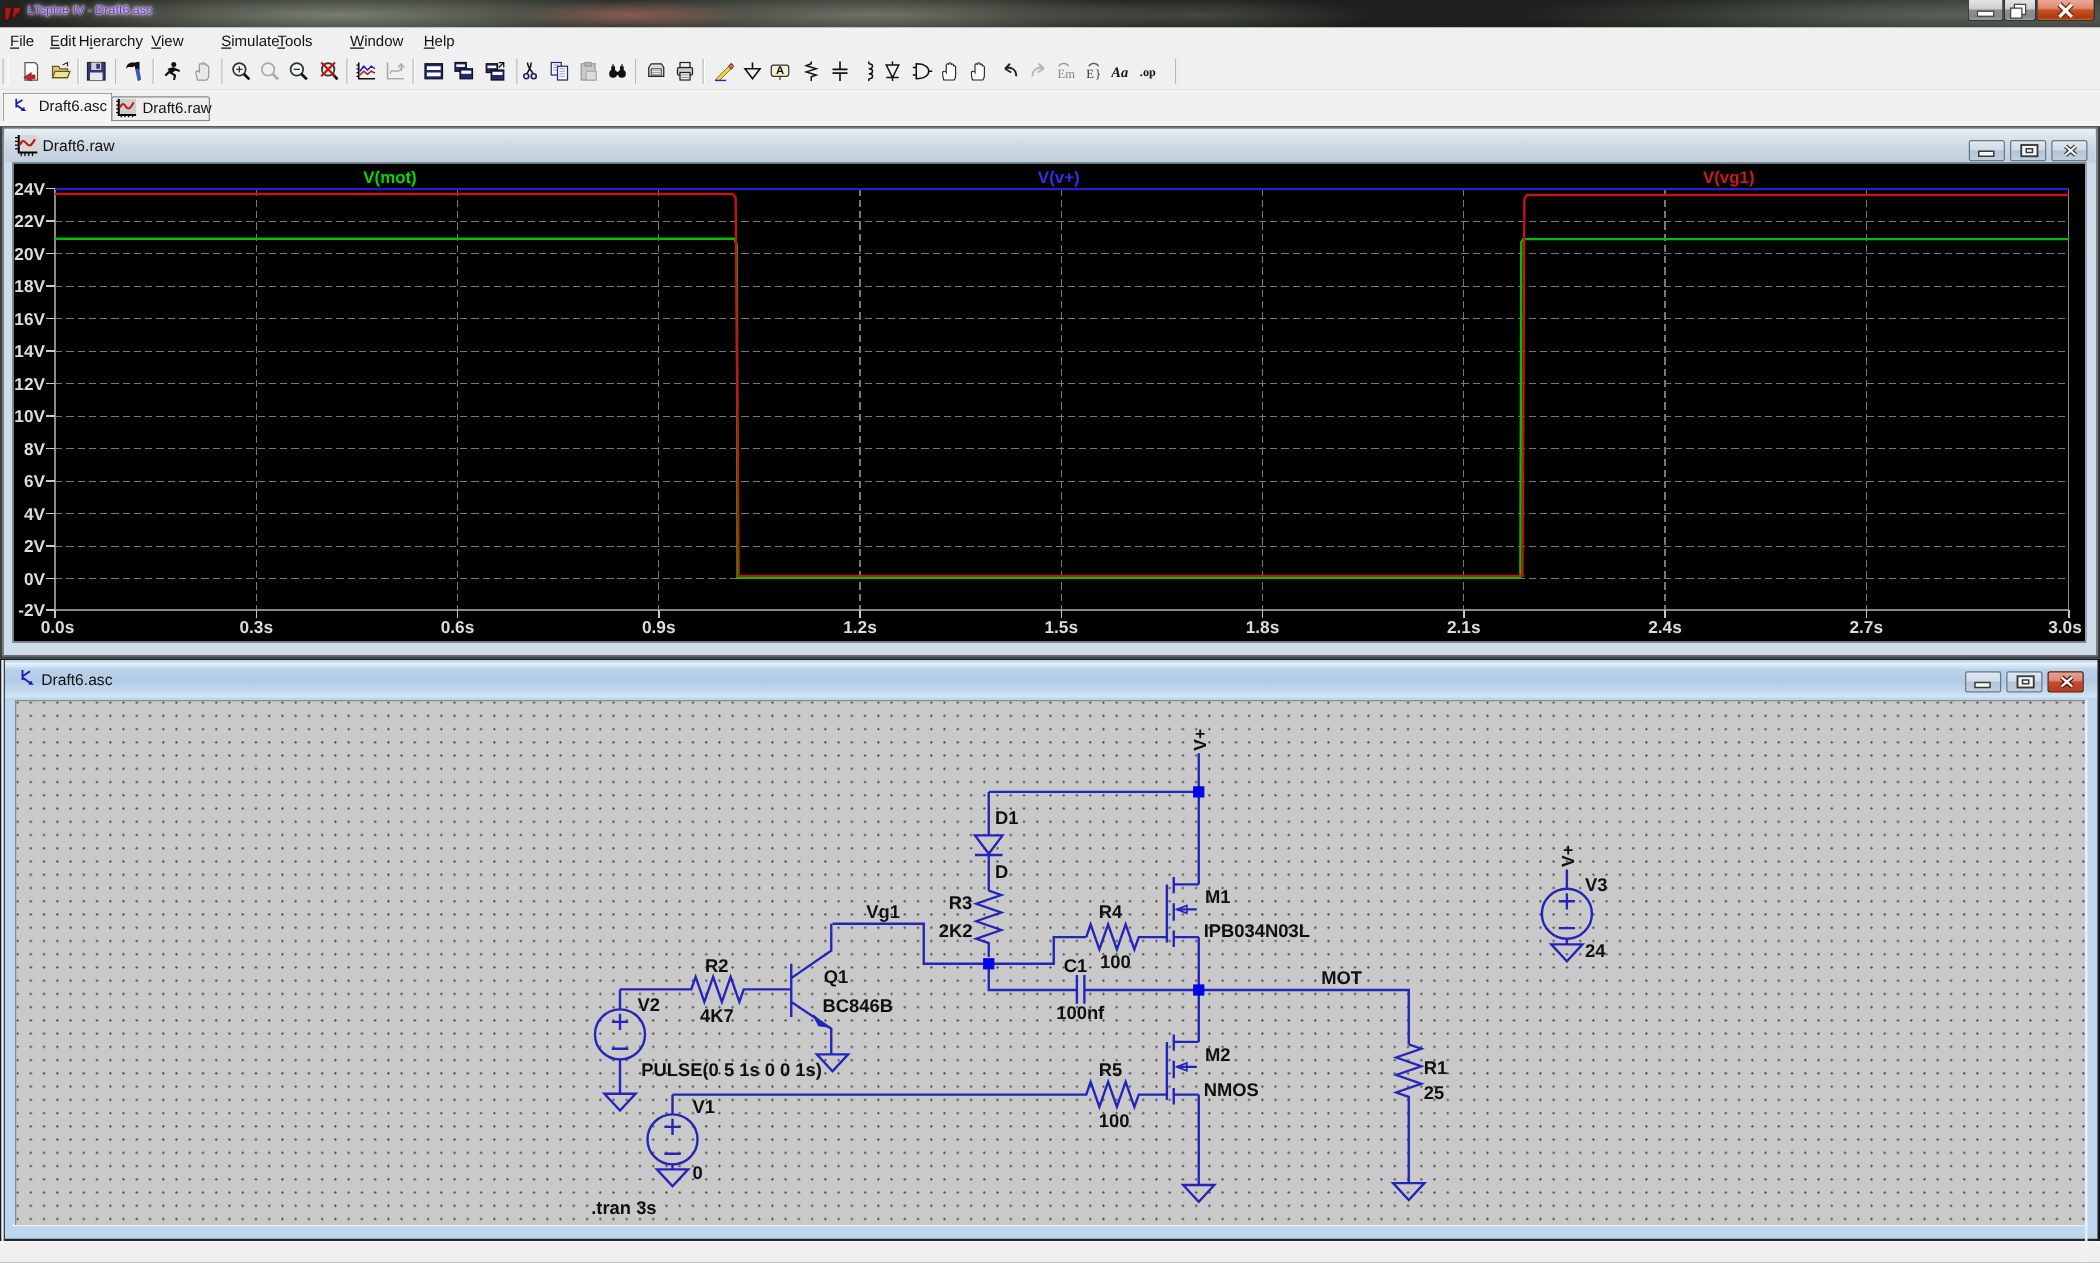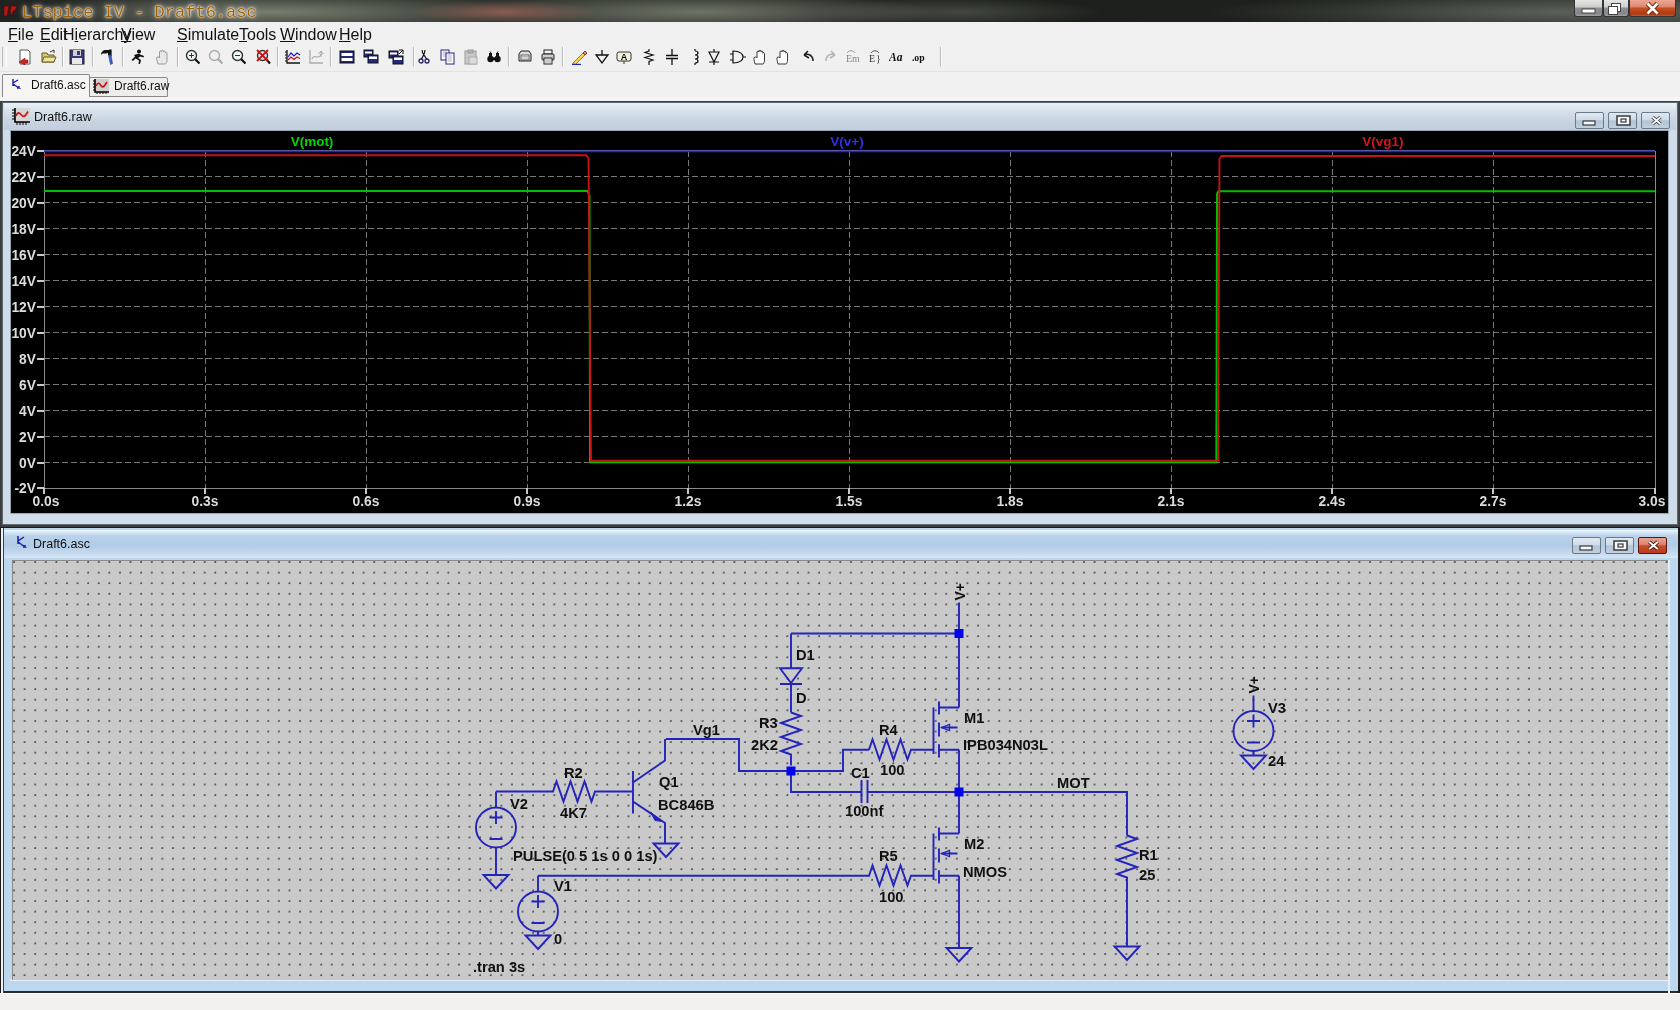--- a/index.html
+++ b/index.html
@@ -9,26 +9,26 @@
   
   #titlebar{left:0;top:0;width:1680px;height:22px;
     background:
       radial-gradient(130px 16px at 505px 12px, rgba(185,105,95,0.6), rgba(0,0,0,0) 72%),
       radial-gradient(320px 24px at 270px 12px, rgba(150,156,140,0.72), rgba(0,0,0,0) 80%),
       radial-gradient(300px 24px at 700px 12px, rgba(152,158,142,0.62), rgba(0,0,0,0) 80%),
       radial-gradient(180px 18px at 960px 12px, rgba(125,131,120,0.38), rgba(0,0,0,0) 80%),
       radial-gradient(430px 24px at 1560px 12px, rgba(128,136,124,0.55), rgba(0,0,0,0) 82%),
       linear-gradient(90deg,#20231f 0%,#2a2e29 10%,#30342e 28%,#272a25 48%,#1c1f1b 62%,#1e211d 80%,#2b2f2a 92%,#343833 100%);
   }
-  #titletext{left:22px;top:3px;font-size:17px;color:#a16207;
-    text-shadow:0 0 2px rgba(255,255,255,.95),0 0 4px rgba(255,255,255,.8),0 0 7px rgba(255,255,255,.55),0 0 1px rgba(255,255,255,1);font-family:Liberation Mono, monospace;}
+  #titletext{left:22px;top:3px;font-size:10px;color:#6d28d9;
+    text-shadow:0 0 2px rgba(255,255,255,.95),0 0 4px rgba(255,255,255,.8),0 0 7px rgba(255,255,255,.55),0 0 1px rgba(255,255,255,1);}
   .capbtn{top:0;height:17px;border:1px solid #2f3538;border-top:none;box-sizing:border-box;
     background:linear-gradient(#e6e6e4 0%,#cdcdcb 44%,#8f9093 50%,#85878b 85%,#9fa1a3 100%);}
   
-  #menubar{left:0;top:22px;width:1680px;height:22px;background:#f0f0f0;font-size:16px;color:#111;}
+  #menubar{left:0;top:22px;width:1680px;height:22px;background:#f0f0f0;font-size:12px;color:#111;}
   .mi{position:absolute;top:4px;}
   .mi u{text-decoration:underline;}
   
   #toolbar{left:0;top:44px;width:1680px;height:27px;background:#f0f0f0;
     border-bottom:1px solid #e2e2e2;}
   .tsep{position:absolute;top:3px;height:20px;width:1px;background:#b9b9b9;border-right:1px solid #fff;}
   .ticon{position:absolute;top:5px;width:16px;height:16px;}
   
   #tabstrip{left:0;top:72px;width:1680px;height:25px;background:#f0f0f0;}
   #tab1{left:2px;top:2px;width:86px;height:23px;background:#f6f5f4;border:1px solid #898989;
@@ -83,21 +83,21 @@
       <path d="M-5 3.5 L5 13.5 M5 3.5 L-5 13.5" stroke="#7a2a10" stroke-width="4.6"></path>
       <path d="M-5 3.5 L5 13.5 M5 3.5 L-5 13.5" stroke="#ffffff" stroke-width="2.6"></path>
     </g>
   </svg>
   <div class="abs" id="menubar">
     <span class="mi" style="left:8px"><u>F</u>ile</span>
     <span class="mi" style="left:40px"><u>E</u>dit</span>
     <span class="mi" style="left:63px">H<u>i</u>erarchy</span>
     <span class="mi" style="left:121px"><u>V</u>iew</span>
     <span class="mi" style="left:177px"><u>S</u>imulate</span>
-    <span class="mi" style="left:239px"><u>T</u>ools</span>
+    <span class="mi" style="left:222px"><u>T</u>ools</span>
     <span class="mi" style="left:280px"><u>W</u>indow</span>
     <span class="mi" style="left:339px"><u>H</u>elp</span>
   </div>
   <div class="abs" id="toolbar">
     <div style="position:absolute;left:2px;top:3px;width:3px;height:20px;border-left:1px solid #bbb;border-right:1px solid #fff;"></div>
     <div class="tsep" style="left:62px"></div>
     <div class="tsep" style="left:92px"></div>
     <div class="tsep" style="left:122px"></div>
     <div class="tsep" style="left:177px"></div>
     <div class="tsep" style="left:277px"></div>

